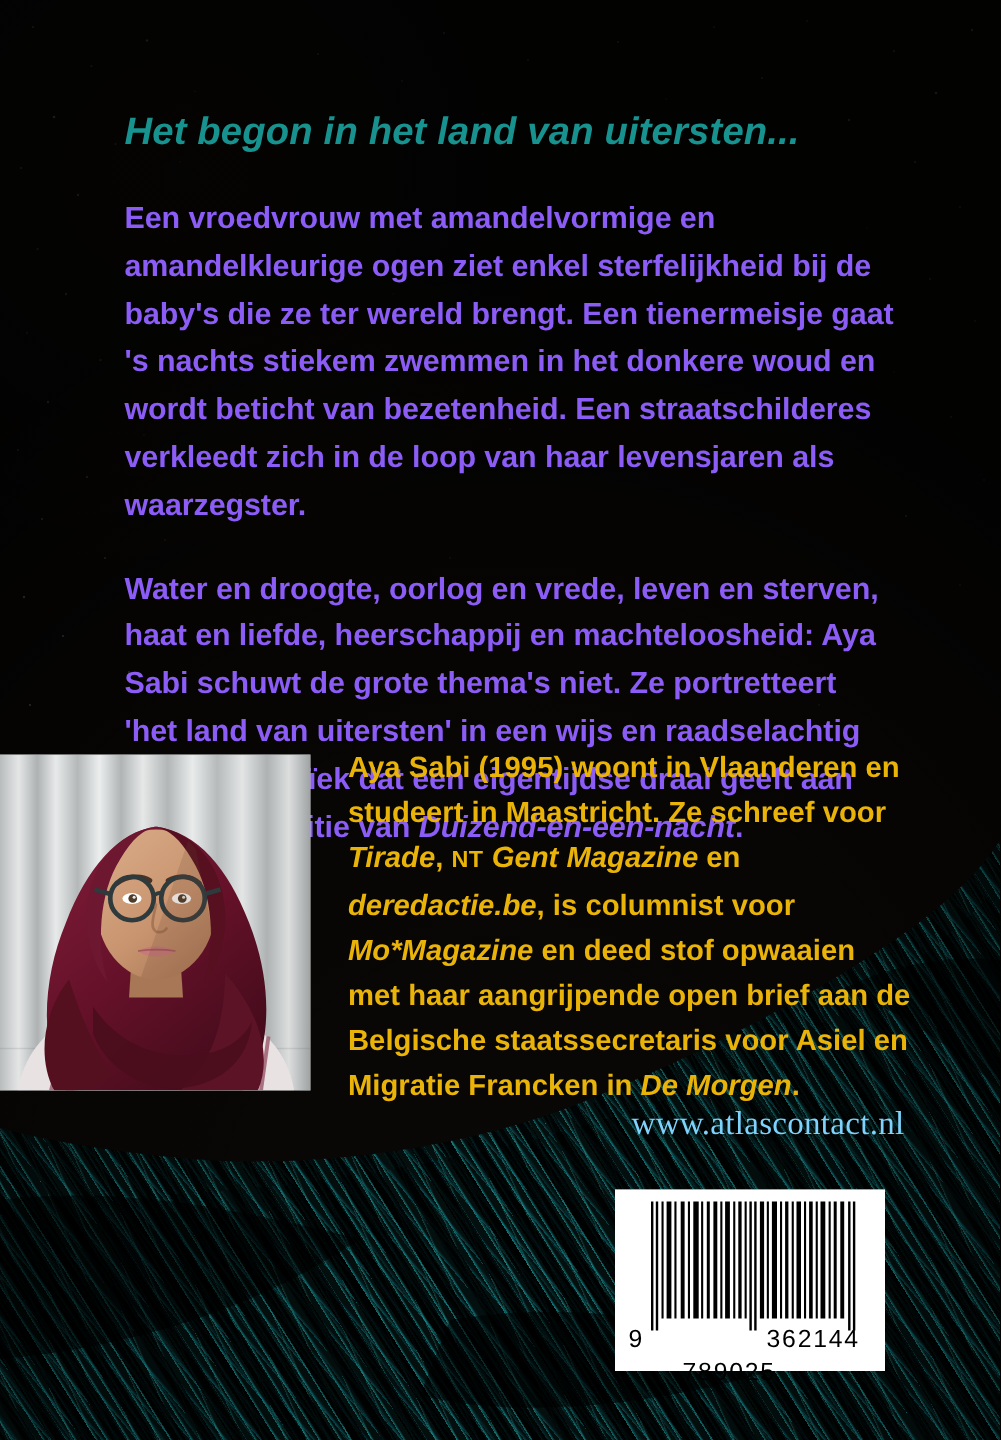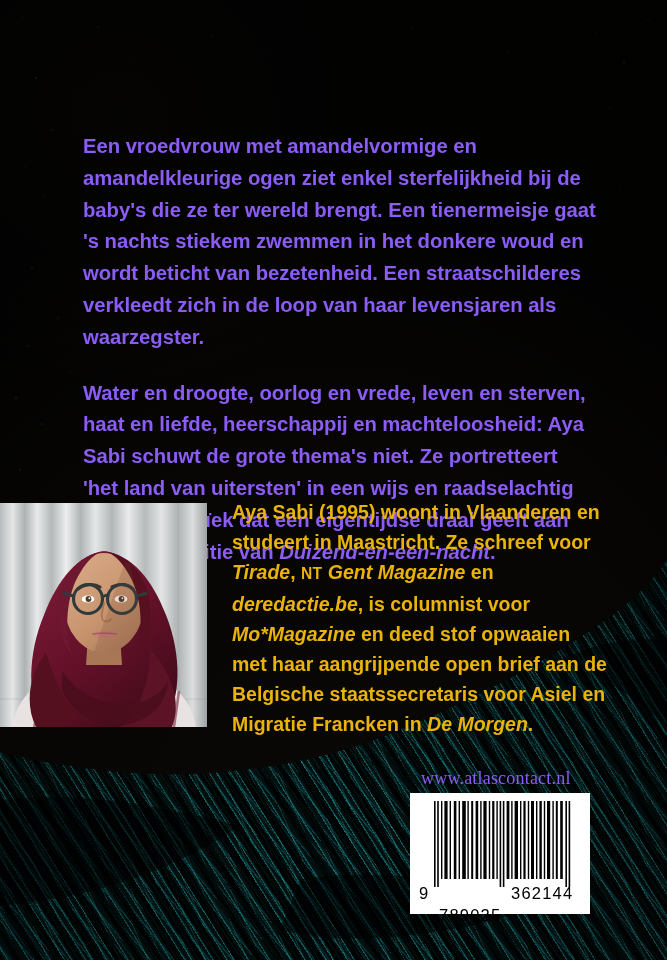--- a/index.html
+++ b/index.html
@@ -154,24 +154,24 @@
     height: 224px;
     overflow: hidden;
     background: #c9cbcc;
   }
   .photo svg { display: block; }
 
   
   .url {
     position: absolute;
     left: 421px;
-    top: 768px;
-    color: #8b5cf6;
+    top: 736px;
+    color: #7dd3fc;
     font-family: "Liberation Serif", serif;
-    font-size: 18px;
+    font-size: 22px;
     letter-spacing: .2px;
     text-shadow: 0 0 5px rgba(0,0,0,.85);
   }
 
   
   .barcode-box {
     position: absolute;
     left: 410px;
     top: 793px;
     width: 180px;
@@ -192,21 +192,21 @@
     width: 180px;
     height: 26px;
     color: #000;
     font-family: "Liberation Sans", sans-serif;
     font-size: 16.5px;
     letter-spacing: 1.2px;
     display: flex;
     align-items: center;
   }
   .bd-lead  { position: absolute; left: 9px; }
-  .bd-left  { position: absolute; left: 29px; margin-top: 44px; }
+  .bd-left  { position: absolute; left: 45px; margin-top: 44px; }
   .bd-right { position: absolute; left: 101px; }
 </style>
 </head>
 <body>
 
 <div id="cover">
 
   <div class="bg-base"></div>
 
   <svg class="stars" width="667" height="560" viewBox="0 0 667 560">
@@ -312,20 +312,21 @@
       <g fill="#000" opacity="0.55">
         <path d="M 0,800 C 80,790 160,806 240,826 C 160,880 70,900 0,906 Z"></path>
         <path d="M 300,880 C 380,866 460,880 540,906 C 440,940 340,946 280,930 Z"></path>
         <path d="M 560,660 C 600,672 636,700 667,726 L 667,640 C 630,636 592,644 560,660 Z"></path>
       </g>
     </svg>
   </div>
 
   <div class="vignette"></div>
 
+  <div class="headline">Het begon in het land van uitersten...</div>
 
   <div class="blurb">
     <p>Een vroedvrouw met amandelvormige en amandelkleurige ogen ziet enkel sterfelijkheid bij de baby's die ze ter wereld brengt. Een tienermeisje gaat 's nachts stiekem zwemmen in het donkere woud en wordt beticht van bezetenheid. Een straatschilderes verkleedt zich in de loop van haar levensjaren als waarzegster.</p>
     <p><span>Water en droogte, oorlog en vrede, leven en sterven, haat en liefde, heerschappij en machteloosheid: Aya Sabi schuwt de grote thema's niet. Ze portretteert 'het land van uitersten' in een wijs en raadselachtig verhaalmozaïek dat een eigentijdse draai geeft aan de verteltraditie van </span><i>Duizend-en-een-nacht</i><span>.</span></p>
   </div>
 
   <div class="photo">
     <svg width="207" height="224" viewBox="0 0 207 224">
       <defs>
         <linearGradient id="wall" x1="0" y1="0" x2="1" y2="0">

